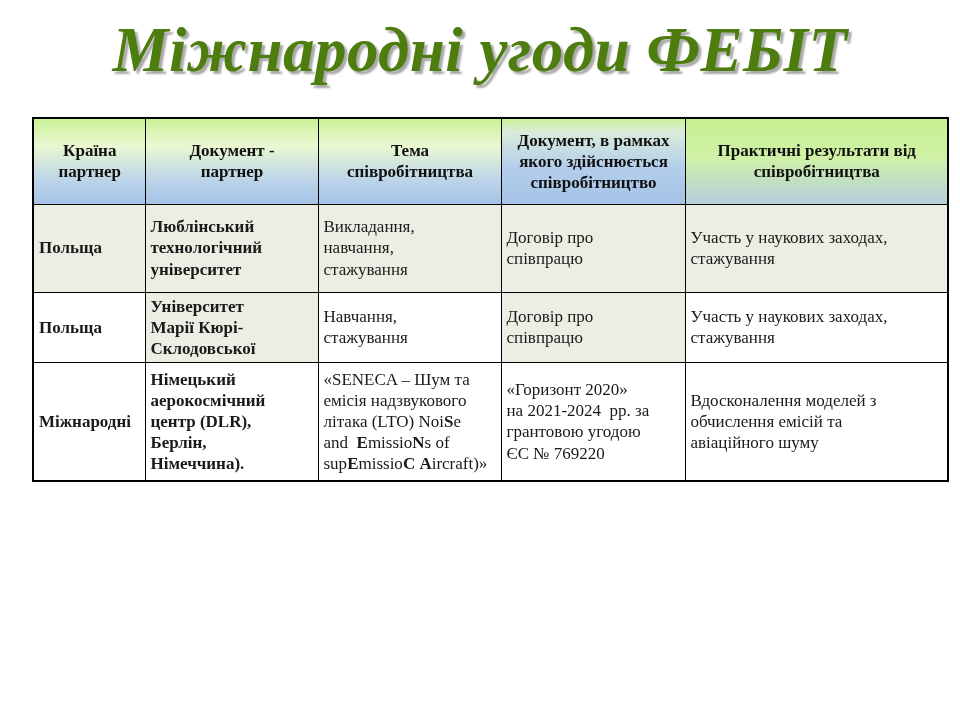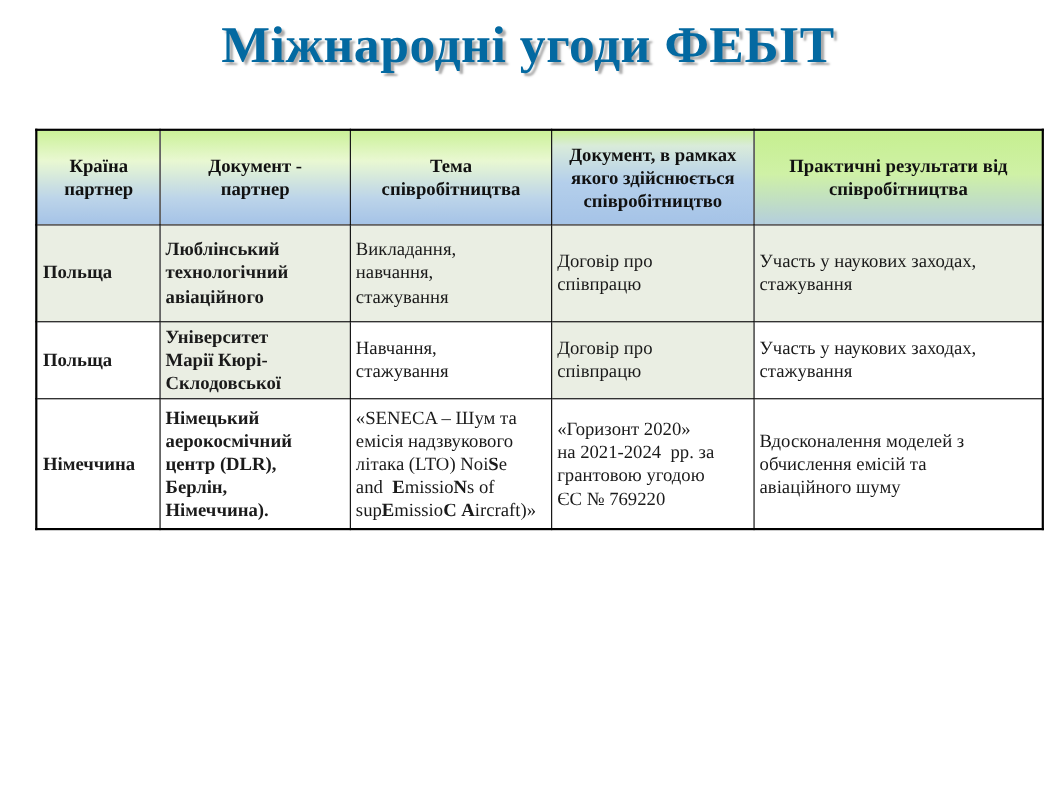--- a/index.html
+++ b/index.html
@@ -2,23 +2,24 @@
 <html><head>
 <meta charset="utf-8">
 <style>
   * { margin:0; padding:0; box-sizing:border-box; }
   html,body { width:960px; height:720px; }
   body { background:#ffffff; font-family:"Liberation Serif", serif; }
   .slide { position:relative; width:960px; height:720px; background:#ffffff; overflow:hidden; }
 
   .title {
     position:absolute; top:14px; left:0; width:100%;
-    text-align:center; font-size:47px; font-weight:bold; color:#0369a1;
+    text-align:center; font-size:63px; font-weight:bold; color:#4d7c0f;
     text-shadow:3px 3px 2px #a9a9a9;
     letter-spacing:0.5px;
+    font-style:italic;
   }
 
   table.tbl {
     position:absolute; left:32px; top:117px; width:915px;
     border-collapse:collapse; table-layout:fixed;
     border:2.5px solid #000;
   }
   .tbl th, .tbl td {
     border:1.5px solid #000;
     vertical-align:middle;
@@ -75,42 +76,42 @@
 співробітництво</th>
         <th class="g5">Практичні результати від
 співробітництва</th>
       </tr>
     </thead>
     <tbody>
       <tr class="r1">
         <td class="tint bold">Польща</td>
         <td class="tint bold">Люблінський
 технологічний
-авіаційного</td>
+університет</td>
         <td class="tint">Викладання,
 навчання,
 стажування</td>
         <td class="tint">Договір про
 співпрацю</td>
         <td class="tint">Участь у наукових заходах,
 стажування</td>
       </tr>
       <tr class="r2">
         <td class="bold">Польща</td>
         <td class="tint bold ind">Університет
 Марії Кюрі-
 Склодовської</td>
         <td class="ind">Навчання,
 стажування</td>
         <td class="tint ind">Договір про
 співпрацю</td>
         <td class="just ind">Участь у наукових заходах, стажування</td>
       </tr>
       <tr class="r3">
-        <td class="bold ind">Німеччина</td>
+        <td class="bold ind">Міжнародні</td>
         <td class="bold">Німецький
 аерокосмічний
 центр (DLR),
 Берлін,
 Німеччина).</td>
         <td><span>«SENECA – Шум та
 емісія надзвукового
 літака (LTO) Noi</span><span style="font-weight: bold;">S</span><span>e
 and  </span><span style="font-weight: bold;">E</span><span>missio</span><span style="font-weight: bold;">N</span><span>s of
 sup</span><span style="font-weight: bold;">E</span><span>missio</span><span style="font-weight: bold;">C</span><span> </span><span style="font-weight: bold;">A</span><span>ircraft)»</span></td>

